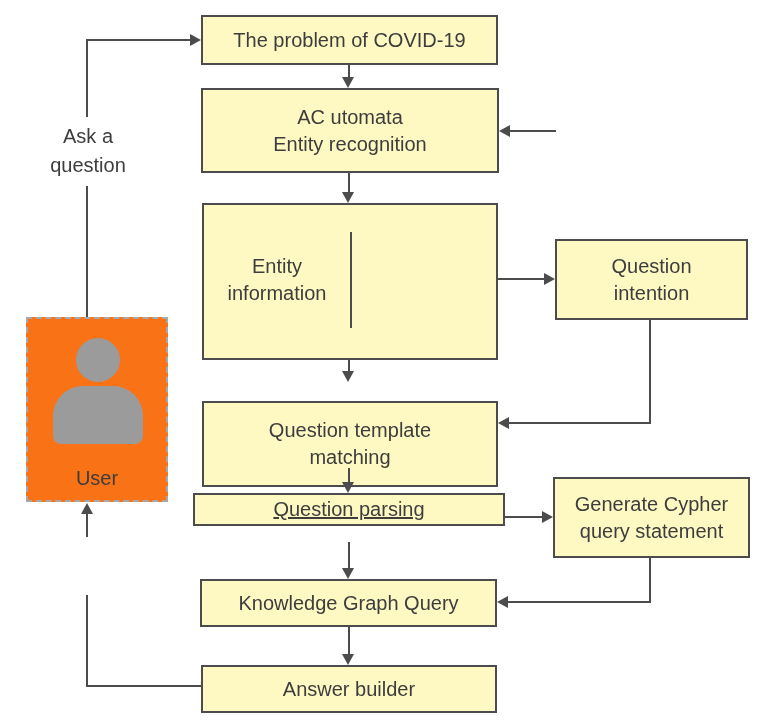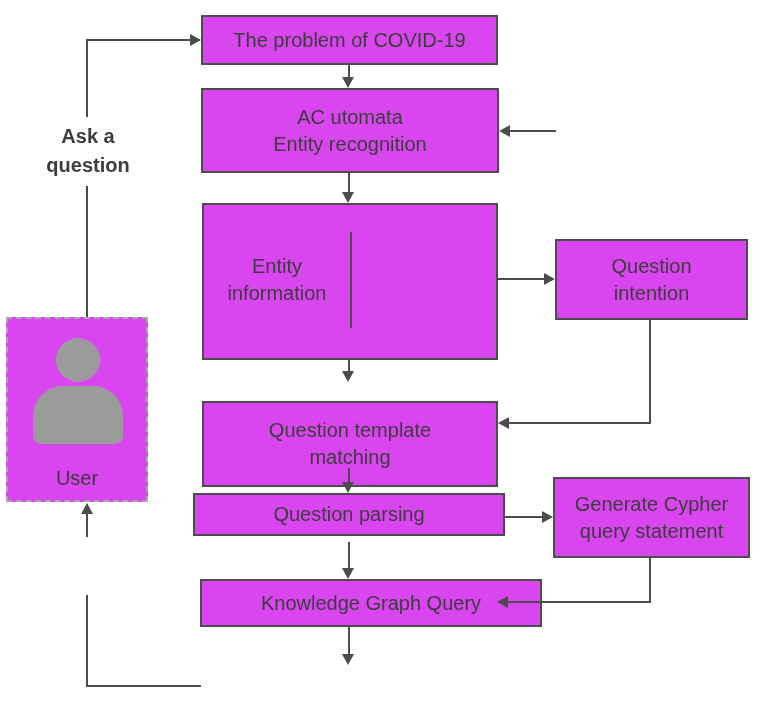--- a/index.html
+++ b/index.html
@@ -9,21 +9,21 @@
     width:763px; height:728px; position:relative; overflow:hidden;
     font-family:"Liberation Sans", sans-serif;
     color:#3d3d3d;
   }
   .canvas { position:absolute; left:0; top:0; width:763px; height:728px; }
 
   
   .node {
     position:absolute;
     border:2px solid #4c4c4c;
-    background:#d946ef;
+    background:#fef9c3;
     display:flex; align-items:center; justify-content:center;
     text-align:center;
     font-size:20px; line-height:27px;
     white-space:pre-line;
   }
 
   
   .compound { display:block; }
   .compound-header {
     height:55px; border-bottom:2px solid #4c4c4c;
@@ -51,22 +51,22 @@
 
   
   .side-label {
     position:absolute; text-align:center;
     font-size:20px; line-height:29px; white-space:pre-line;
     background:#ffffff;
   }
 
   
   .user-box {
-    position:absolute; left:6px; top:317px; width:142px; height:185px;
-    border:2px dashed #a8a8a8; background:#d946ef;
+    position:absolute; left:26px; top:317px; width:142px; height:185px;
+    border:2px dashed #a8a8a8; background:#f97316;
   }
   .user-head {
     position:absolute; left:48px; top:19px; width:44px; height:44px;
     border-radius:50%; background:#9b9b9b;
   }
   .user-body {
     position:absolute; left:25px; top:67px; width:90px; height:58px;
     border-radius:30px 30px 8px 8px; background:#9b9b9b;
   }
   .user-label {
@@ -87,24 +87,25 @@
   <div class="node compound" style="left:202px; top:203px; width:296px; height:157px;">
     <div class="compound-row">
       <div class="compound-cell left">Entity
 information</div>
     </div>
   </div>
 
   <div class="node" style="left:202px; top:382px; width:296px; height:86px;margin-top:19px;">Question template
 matching</div>
 
-  <div class="node" style="left:193px; top:493px; width:312px; height:43px;">Question parsing</div>
+  <div class="node" style="left:193px; top:493px; width:312px; height:33px;text-decoration:underline;">Question parsing</div>
 
-  <div class="node" style="left:200px; top:579px; width:342px; height:48px;">Knowledge Graph Query</div>
+  <div class="node" style="left:200px; top:579px; width:297px; height:48px;">Knowledge Graph Query</div>
 
+  <div class="node" style="left:201px; top:665px; width:296px; height:48px;">Answer builder</div>
 
 
   <div class="node" style="left:555px; top:239px; width:193px; height:81px;">Question
 intention</div>
 
   <div class="node" style="left:553px; top:477px; width:197px; height:81px;">Generate Cypher
 query statement</div>
 
   <div class="user-box">
     <div class="user-head"></div>
@@ -143,21 +144,21 @@
   <div class="hline" style="left:505px; top:516px; width:38px;"></div>
   <div class="ah ah-right" style="left:542px; top:511px;"></div>
 
   <div class="vline" style="left:649px; top:558px; height:45px;"></div>
   <div class="hline" style="left:507px; top:601px; width:144px;"></div>
   <div class="ah ah-left" style="left:497px; top:596px;"></div>
 
   <div class="vline" style="left:86px; top:39px; height:78px;"></div>
   <div class="hline" style="left:86px; top:39px; width:105px;"></div>
   <div class="ah ah-right" style="left:190px; top:34px;"></div>
-  <div class="side-label" style="left:28px; top:122px; width:120px;font-weight:bold;">Ask a
+  <div class="side-label" style="left:28px; top:122px; width:120px;">Ask a
 question</div>
   <div class="vline" style="left:86px; top:186px; height:131px;"></div>
 
   <div class="ah ah-up" style="left:81px; top:503px;"></div>
   <div class="vline" style="left:86px; top:513px; height:24px;"></div>
   <div class="vline" style="left:86px; top:595px; height:92px;"></div>
   <div class="hline" style="left:86px; top:685px; width:115px;"></div>
 
 </div>
 

